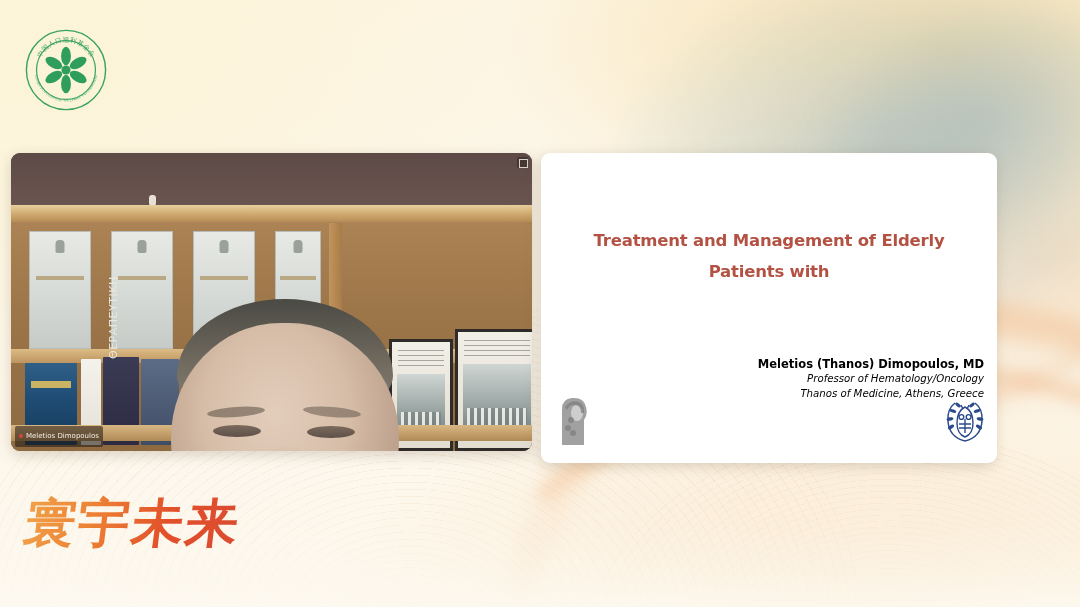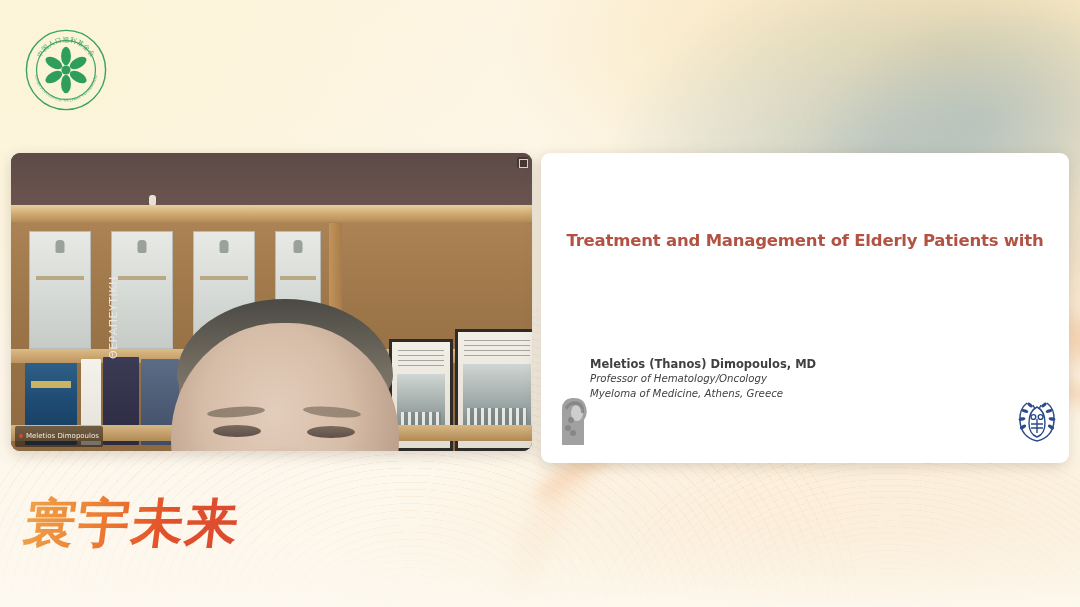--- a/index.html
+++ b/index.html
@@ -311,21 +311,21 @@
   }
   .vp-corner-icon::after {
     content:""; position:absolute; left:2px; top:2px; width:7px; height:7px;
     border: 1px solid rgba(240,236,228,.85);
   }
 
   
   .slide {
     position: absolute;
     left: 541px; top: 153px;
-    width: 528px; height: 310px;
+    width: 456px; height: 310px;
     background: #ffffff;
     border-radius: 9px;
     box-shadow: -2px 3px 13px rgba(140,118,92,0.30);
     overflow: hidden;
   }
   .slide-inner {
     position: absolute;
     inset: 0;
     padding: 0 18px;
   }
@@ -339,22 +339,22 @@
     font-weight: 700;
     font-family: "DejaVu Sans", sans-serif;
     letter-spacing: -0.2px;
   }
   .slide-author-block {
     position: absolute;
     left: 50%;
     transform: translateX(-50%);
     top: 203px;
     width: 430px;
-    text-align: left;
-    color: #404040;
+    text-align: right;
+    color: #000000;
     font-family: "DejaVu Sans", sans-serif;
   }
   .author-name {
     font-size: 11.5px;
     font-weight: 700;
     line-height: 16px;
   }
   .author-line {
     font-size: 10.2px;
     line-height: 14.5px;
@@ -507,21 +507,21 @@
 
   <div class="slide">
     <div class="slide-inner">
       <h1 class="slide-title">
         <span>Treatment and Management of Elderly Patients with</span><br>
       </h1>
 
       <div class="slide-author-block">
         <div class="author-name">Meletios (Thanos) Dimopoulos, MD</div>
         <div class="author-line">Professor of Hematology/Oncology</div>
-        <div class="author-line">Myeloma of Medicine, Athens, Greece</div>
+        <div class="author-line">Thanos of Medicine, Athens, Greece</div>
       </div>
 
       <div class="slide-logo-left">
         <svg viewBox="0 0 46 56" width="46" height="56" aria-hidden="true">
           <g fill="#8d8d8d" opacity=".92">
             <path d="M11 52 L11 16 Q11 6 21 5 Q33 4 35 14 Q37 22 33 27 L33 52 Z"></path>
           </g>
           <g fill="#f3f2f0" opacity=".55">
             <ellipse cx="26" cy="20" rx="6" ry="8"></ellipse>
           </g>

